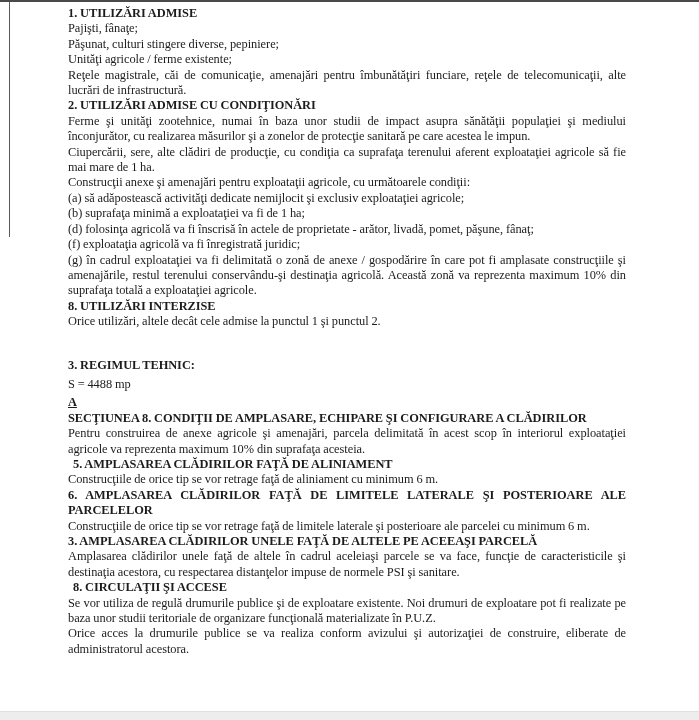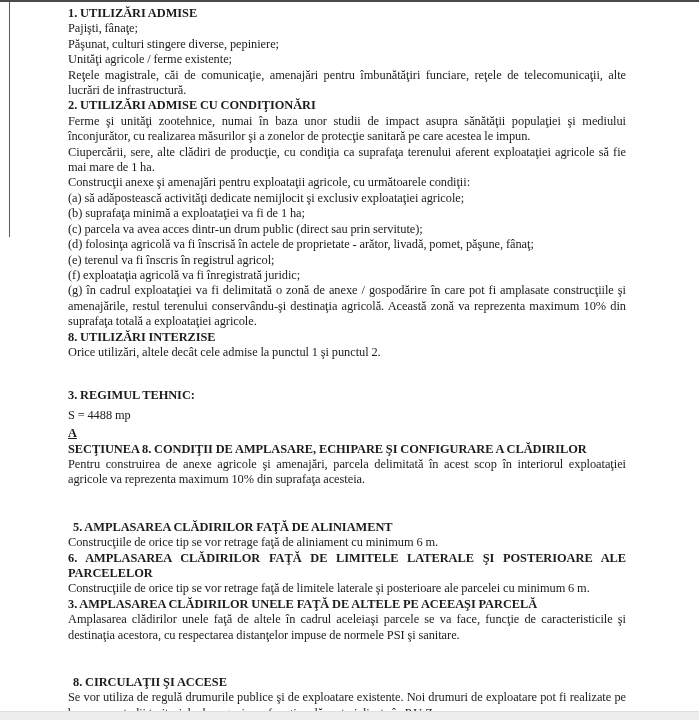--- a/index.html
+++ b/index.html
@@ -43,21 +43,21 @@
   }
   .doc p {
     margin: 0;
     font-size: 12.4px;
     line-height: 15.4px;
     letter-spacing: -0.05px;
     word-spacing: -0.2px;
   }
   .doc p.h { font-weight: bold; }
   .doc p.u { text-decoration: underline; }
-  .doc p.ind { padding-left: 5px; margin-top: 32px; }
+  .doc p.ind { padding-left: 5px; }
   .doc p.j { text-align: justify; }
   .doc p.wide {
     text-align: justify;
     word-spacing: 5px;
   }
 </style>
 </head>
 <body style="background: rgb(255, 255, 255); color: rgb(28, 28, 28);">
 
 <div class="top-rule" style="background: rgb(74, 74, 74);"></div>
@@ -68,23 +68,21 @@
     <p class="b">Pajişti, fânaţe;</p>
     <p class="b">Păşunat, culturi stingere diverse, pepiniere;</p>
     <p class="b">Unităţi agricole / ferme existente;</p>
     <p class="b j">Reţele magistrale, căi de comunicaţie, amenajări pentru îmbunătăţiri funciare, reţele de telecomunicaţii, alte lucrări de infrastructură.</p>
     <p class="h">2. UTILIZĂRI ADMISE CU CONDIŢIONĂRI</p>
     <p class="b j">Ferme şi unităţi zootehnice, numai în baza unor studii de impact asupra sănătăţii populaţiei şi mediului înconjurător, cu realizarea măsurilor şi a zonelor de protecţie sanitară pe care acestea le impun.</p>
     <p class="b j">Ciupercării, sere, alte clădiri de producţie, cu condiţia ca suprafaţa terenului aferent exploataţiei agricole să fie mai mare de 1 ha.</p>
     <p class="b">Construcţii anexe şi amenajări pentru exploataţii agricole, cu următoarele condiţii:</p>
     <p class="b">(a) să adăpostească activităţi dedicate nemijlocit şi exclusiv exploataţiei agricole;</p>
     <p class="b">(b) suprafaţa minimă a exploataţiei va fi de 1 ha;</p>
-    <p class="b">(c) parcela va avea acces dintr-un drum public (direct sau prin servitute);</p>
     <p class="b">(d) folosinţa agricolă va fi înscrisă în actele de proprietate - arător, livadă, pomet, păşune, fânaţ;</p>
-    <p class="b">(e) terenul va fi înscris în registrul agricol;</p>
     <p class="b">(f) exploataţia agricolă va fi înregistrată juridic;</p>
     <p class="b j">(g) în cadrul exploataţiei va fi delimitată o zonă de anexe / gospodărire în care pot fi amplasate construcţiile şi amenajările, restul terenului conservându-şi destinaţia agricolă. Această zonă va reprezenta maximum 10% din suprafaţa totală a exploataţiei agricole.</p>
     <p class="h">8. UTILIZĂRI INTERZISE</p>
     <p class="b">Orice utilizări, altele decât cele admise la punctul 1 şi punctul 2.</p>
     <p class="h" style="margin-top: 28px;">3. REGIMUL TEHNIC:</p>
     <p class="b" style="margin-top: 4px;">S = 4488 mp</p>
     <p class="h u" style="margin-top: 3px;">A</p>
     <p class="h">SECŢIUNEA 8. CONDIŢII DE AMPLASARE, ECHIPARE ŞI CONFIGURARE A CLĂDIRILOR</p>
     <p class="b j">Pentru construirea de anexe agricole şi amenajări, parcela delimitată în acest scop în interiorul exploataţiei agricole va reprezenta maximum 10% din suprafaţa acesteia.</p>
     <p class="h ind">5. AMPLASAREA CLĂDIRILOR FAŢĂ DE ALINIAMENT</p>

